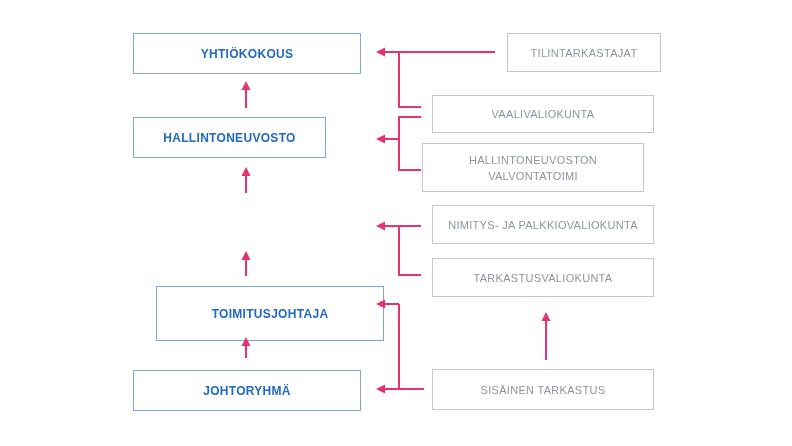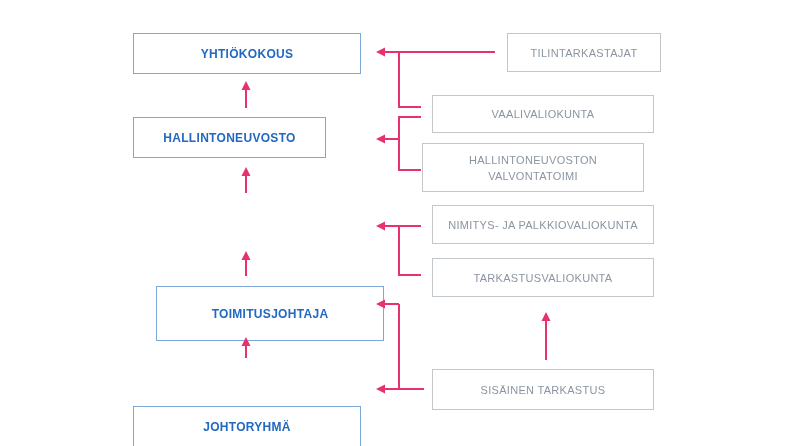--- a/index.html
+++ b/index.html
@@ -55,21 +55,21 @@
 
 <div class="stage" style="--primary-border: #7ea8d8; --primary-text: #2169c1; --secondary-border: #c2c7cc; --secondary-text: #8b95a1; --connector: #e6336f; --background: #ffffff; background: rgb(255, 255, 255);">
 
   <div class="node node--primary" style="left:133px; top:33px; width:228px; height:41px;">YHTIÖKOKOUS</div>
 
   <div class="node node--primary" style="left:133px; top:117px; width:193px; height:41px;">HALLINTONEUVOSTO</div>
 
 
   <div class="node node--primary" style="left:133px; top:286px; width:228px; height:55px;margin-left:23px;">TOIMITUSJOHTAJA</div>
 
-  <div class="node node--primary" style="left:133px; top:370px; width:228px; height:41px;margin-top:36px;">JOHTORYHMÄ</div>
+  <div class="node node--primary" style="left:133px; top:370px; width:228px; height:41px;">JOHTORYHMÄ</div>
 
   <div class="node node--secondary" style="left:507px; top:33px; width:154px; height:39px;">TILINTARKASTAJAT</div>
 
   <div class="node node--secondary" style="left:432px; top:95px; width:222px; height:38px;">VAALIVALIOKUNTA</div>
 
   <div class="node node--secondary" style="left:422px; top:143px; width:222px; height:49px;">HALLINTONEUVOSTON VALVONTATOIMI</div>
 
   <div class="node node--secondary" style="left:432px; top:205px; width:222px; height:39px;">NIMITYS- JA PALKKIOVALIOKUNTA</div>
 
   <div class="node node--secondary" style="left:432px; top:369px; width:222px; height:41px;">SISÄINEN TARKASTUS</div>

